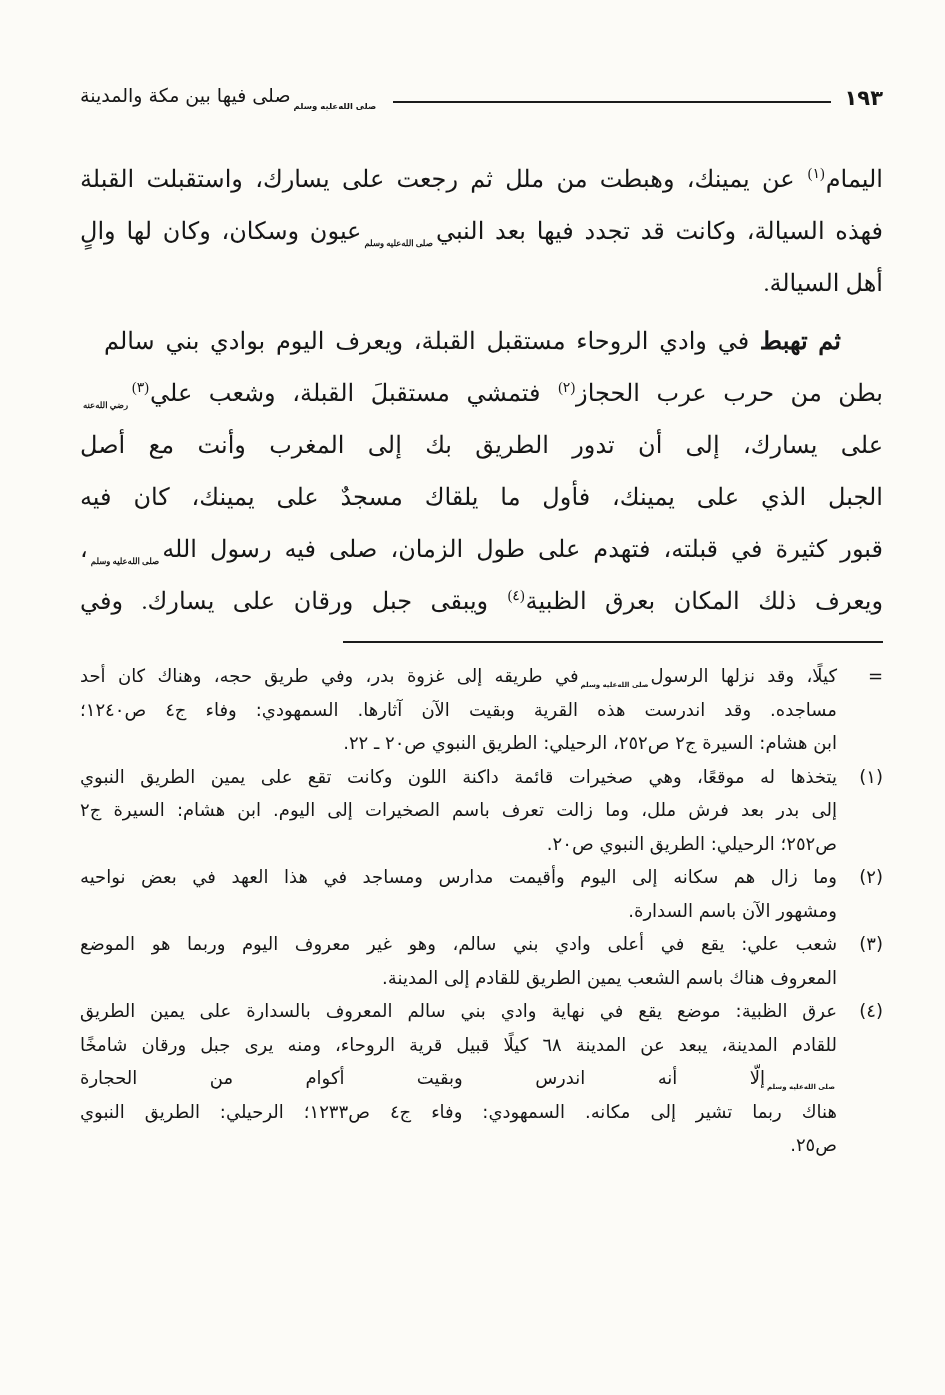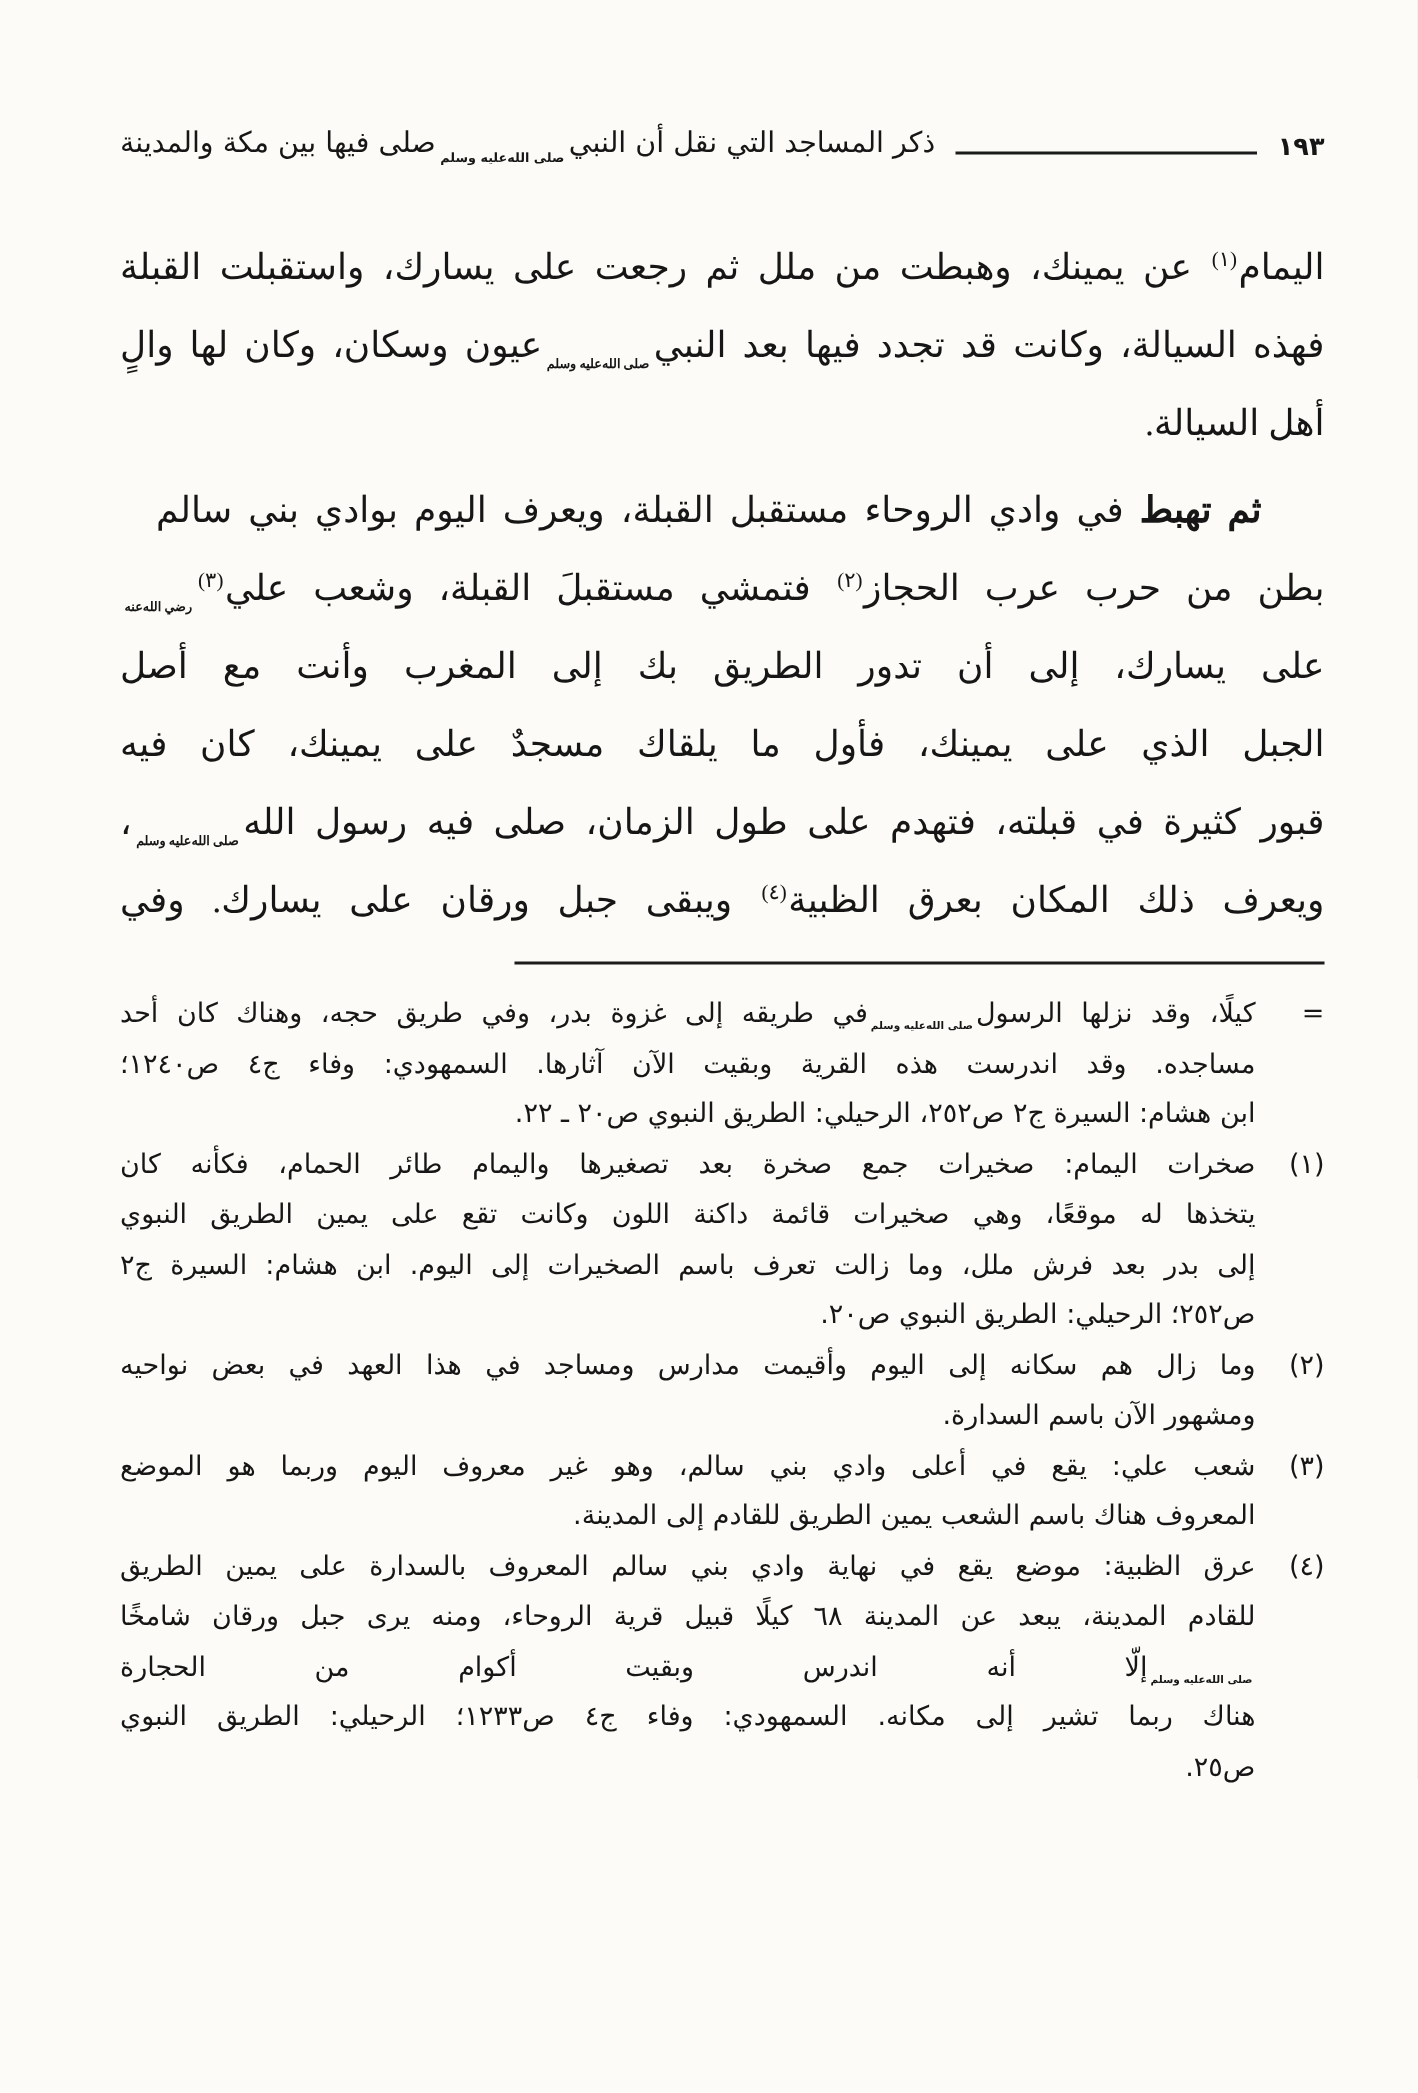--- a/index.html
+++ b/index.html
@@ -10,21 +10,21 @@
     background:#fcfbf7;
     color:#161616;
     font-family:"DejaVu Sans",sans-serif;
     direction:rtl;
     box-sizing:border-box;
     padding:84px 62px 0 80px;
     overflow:hidden;
   }
   
   .hdr{display:flex;align-items:center;gap:14px;margin-bottom:42px;}
-  .hdr-num{font-size:17px;font-weight:bold;letter-spacing:1px;flex:0 0 auto;}
+  .hdr-num{font-size:21px;font-weight:bold;letter-spacing:1px;flex:0 0 auto;}
   .hdr-rule{flex:1 1 auto;border-top:2.5px solid #1b1b1b;height:0;margin-top:8px;}
   .hdr-title{flex:0 0 auto;font-size:19px;white-space:nowrap;}
   
   .body-text{font-size:24px;line-height:52px;font-family:Liberation Serif, serif;}
   .para + .para{margin-top:6px;}
   .line{min-height:52px;}
   .line.j{text-align:justify;text-align-last:justify;}
   .line.indent{padding-right:42px;margin-left:24px;}
   b.lead{font-weight:bold;}
   sup.fnref{font-size:14px;line-height:0;vertical-align:9px;margin:0 1px;}
@@ -44,21 +44,21 @@
   .footnotes .line{min-height:33.5px;}
 </style>
 </head>
 <body>
 
 <div class="page">
 
   <div class="hdr">
     <div class="hdr-num">١٩٣</div>
     <div class="hdr-rule"></div>
-    <div class="hdr-title" id="hdr-title"><span>ذكر المساجد التي نقل أن النبي</span><span class="hon">
+    <div class="hdr-title" id="hdr-title"><span class="hon">
           <span>صلى الله</span>
           <span>عليه وسلم</span>
         </span><span>صلى فيها بين مكة والمدينة</span></div>
   </div>
 
   <div class="body-text" id="body-text">
       <div class="para">
         <div class="line j"><span>اليمام</span><sup class="fnref">(١)</sup><span> عن يمينك، وهبطت من ملل ثم رجعت على يسارك، واستقبلت القبلة</span></div>
         <div class="line j"><span>فهذه السيالة، وكانت قد تجدد فيها بعد النبي</span><span class="hon">
             <span>صلى الله</span>
@@ -92,21 +92,20 @@
               <span>صلى الله</span>
               <span>عليه وسلم</span>
             </span><span>في طريقه إلى غزوة بدر، وفي طريق حجه، وهناك كان أحد</span></div>
           <div class="line j"><span>مساجده. وقد اندرست هذه القرية وبقيت الآن آثارها. السمهودي: وفاء ج٤ ص١٢٤٠؛</span></div>
           <div class="line"><span>ابن هشام: السيرة ج٢ ص٢٥٢، الرحيلي: الطريق النبوي ص٢٠ ـ ٢٢.</span></div>
         </div>
       </div>
       <div class="fn">
         <div class="fn-marker">(١)</div>
         <div class="fn-body">
-          <div class="line j"><span>صخرات اليمام: صخيرات جمع صخرة بعد تصغيرها واليمام طائر الحمام، فكأنه كان</span></div>
           <div class="line j"><span>يتخذها له موقعًا، وهي صخيرات قائمة داكنة اللون وكانت تقع على يمين الطريق النبوي</span></div>
           <div class="line j"><span>إلى بدر بعد فرش ملل، وما زالت تعرف باسم الصخيرات إلى اليوم. ابن هشام: السيرة ج٢</span></div>
           <div class="line"><span>ص٢٥٢؛ الرحيلي: الطريق النبوي ص٢٠.</span></div>
         </div>
       </div>
       <div class="fn">
         <div class="fn-marker">(٢)</div>
         <div class="fn-body">
           <div class="line j"><span>وما زال هم سكانه إلى اليوم وأقيمت مدارس ومساجد في هذا العهد في بعض نواحيه</span></div>
           <div class="line"><span>ومشهور الآن باسم السدارة.</span></div>

